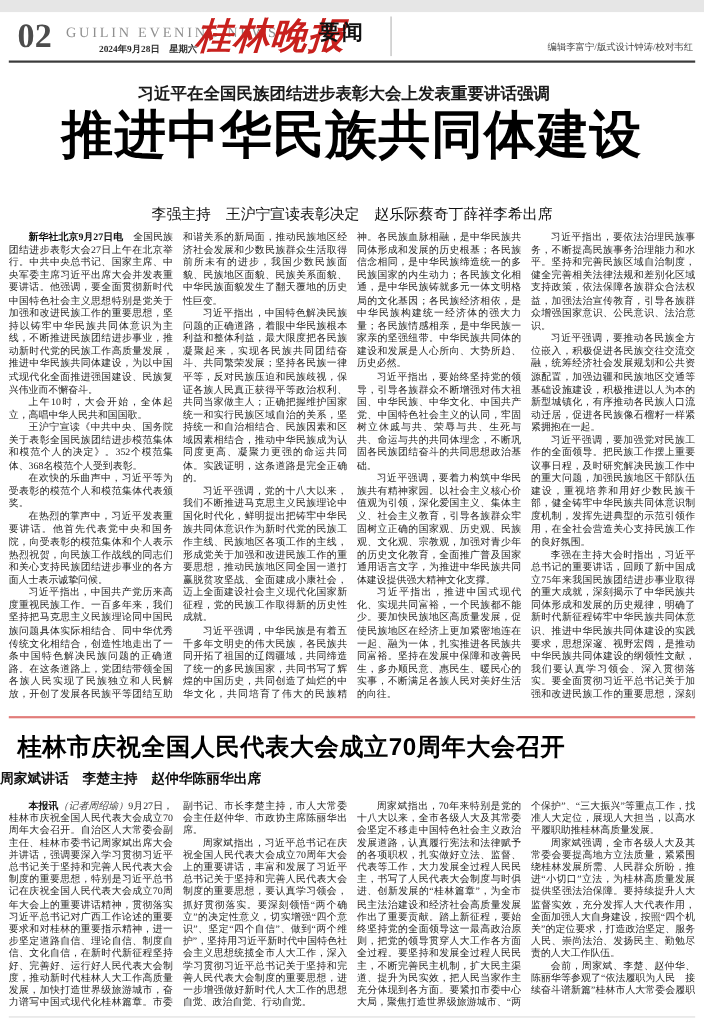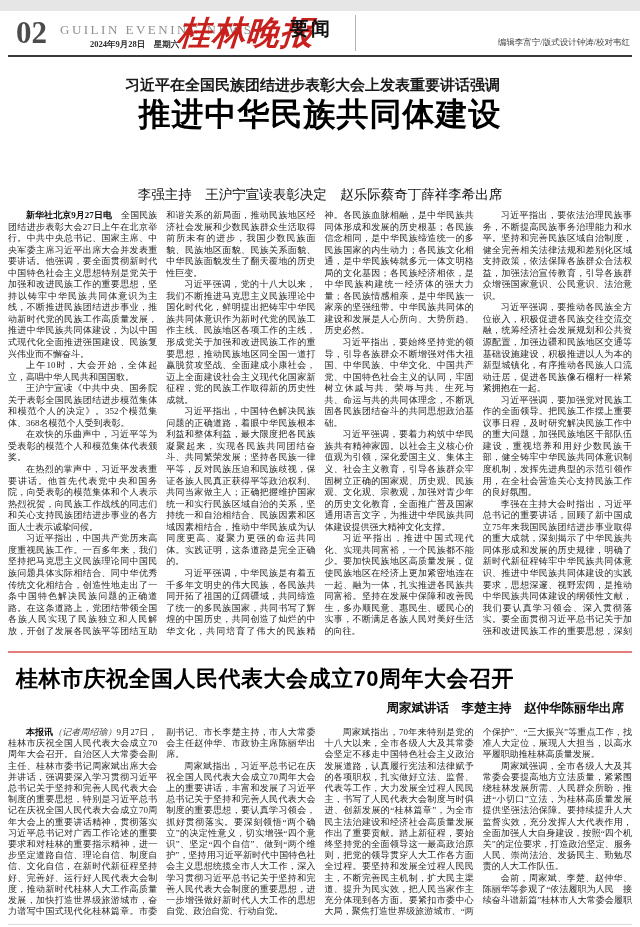--- a/index.html
+++ b/index.html
@@ -19,41 +19,41 @@
            font-style:italic;transform:skewX(-4deg);letter-spacing:1px;white-space:nowrap;
            font-family:"Liberation Serif",serif;}
   .section-name{position:absolute;left:282px;top:3px;font-size:19px;font-weight:900;color:#111;
            font-family:"Liberation Sans","DejaVu Sans",sans-serif;letter-spacing:2px;}
   .header-divider{position:absolute;left:347px;top:2px;width:1px;height:36px;background:#b5b5b5;}
   .staff{position:absolute;right:2px;top:24px;font-size:8.5px;color:#3f3f3f;white-space:nowrap;}
 
   
   #a1-kicker{position:absolute;left:0;top:76px;width:625px;text-align:center;font-size:15px;
              font-weight:bold;color:#1a1a1a;font-family:Liberation Serif, serif;}
-  .a1-hl{position:absolute;left:0;width:640px;text-align:center;font-size:32px;font-weight:900;
+  .a1-hl{position:absolute;left:0;width:640px;text-align:center;font-size:47px;font-weight:900;
          color:#000;font-family:"Liberation Sans","DejaVu Sans",sans-serif;letter-spacing:1px;line-height:1;}
   #a1-hl1{top:98px;}
   #a1-hl2{top:146px;}
   #a1-byline{position:absolute;left:0;top:186px;width:640px;text-align:center;font-size:13.5px;
              font-weight:normal;color:#111;font-family:"Liberation Sans","DejaVu Sans",sans-serif;}
 
   
   .body-cols{position:absolute;left:8px;width:624px;column-count:4;column-gap:9px;column-fill:auto;
              overflow:hidden;text-align:justify;color:#262626;}
   #a1-body{top:210px;height:438px;font-size:9px;line-height:11.55px;}
   #a2-body{top:727px;height:196px;font-size:9px;line-height:11.2px;}
   .para{margin:0;text-indent:2em;word-break:break-all;}
   .para b{font-weight:bold;color:#111;}
   .rep{font-style:italic;color:#444;margin-top:40px;}
 
   
   #a2-rule{position:absolute;left:8px;top:651px;width:624px;height:2px;background:#e27d7a;}
   #a2-headline{position:absolute;left:0;top:664px;width:530px;text-align:center;font-size:22px;
                font-weight:900;color:#000;font-family:"Liberation Sans","DejaVu Sans",sans-serif;letter-spacing:0.5px;}
-  #a2-byline{position:absolute;left:0;top:700px;width:624px;text-align:right;font-size:12.5px;
+  #a2-byline{position:absolute;left:0;top:700px;width:624px;text-align:left;font-size:12.5px;
              font-weight:bold;color:#111;font-family:"Liberation Sans","DejaVu Sans",sans-serif;}
   #bottom-rule{position:absolute;left:8px;top:924px;width:624px;height:1px;background:#dcdcdc;}
 </style>
 </head>
 <body>
 
 <div id="page">
   <div id="top-strip"></div>
   <div id="right-edge"></div>
 
@@ -71,22 +71,22 @@
   <div id="a1-hl1" class="a1-hl">推进中华民族共同体建设</div>
   <div id="a1-byline">李强主持　王沪宁宣读表彰决定　赵乐际蔡奇丁薛祥李希出席</div>
 
   <div id="a1-body" class="body-cols">
       <p class="para"><b>新华社北京9月27日电</b>　全国民族团结进步表彰大会27日上午在北京举行。中共中央总书记、国家主席、中央军委主席习近平出席大会并发表重要讲话。他强调，要全面贯彻新时代中国特色社会主义思想特别是党关于加强和改进民族工作的重要思想，坚持以铸牢中华民族共同体意识为主线，不断推进民族团结进步事业，推动新时代党的民族工作高质量发展，推进中华民族共同体建设，为以中国式现代化全面推进强国建设、民族复兴伟业而不懈奋斗。</p>
       <p class="para">上午10时，大会开始，全体起立，高唱中华人民共和国国歌。</p>
       <p class="para">王沪宁宣读《中共中央、国务院关于表彰全国民族团结进步模范集体和模范个人的决定》。352个模范集体、368名模范个人受到表彰。</p>
       <p class="para">在欢快的乐曲声中，习近平等为受表彰的模范个人和模范集体代表颁奖。</p>
       <p class="para">在热烈的掌声中，习近平发表重要讲话。他首先代表党中央和国务院，向受表彰的模范集体和个人表示热烈祝贺，向民族工作战线的同志们和关心支持民族团结进步事业的各方面人士表示诚挚问候。</p>
       <p class="para">习近平指出，中国共产党历来高度重视民族工作。一百多年来，我们坚持把马克思主义民族理论同中国民族问题具体实际相结合、同中华优秀传统文化相结合，创造性地走出了一条中国特色解决民族问题的正确道路。在这条道路上，党团结带领全国各族人民实现了民族独立和人民解放，开创了发展各民族平等团结互助和谐关系的新局面，推动民族地区经济社会发展和少数民族群众生活取得前所未有的进步，我国少数民族面貌、民族地区面貌、民族关系面貌、中华民族面貌发生了翻天覆地的历史性巨变。</p>
+      <p class="para">习近平指出，中国特色解决民族问题的正确道路，着眼中华民族根本利益和整体利益，最大限度把各民族凝聚起来，实现各民族共同团结奋斗、共同繁荣发展；坚持各民族一律平等，反对民族压迫和民族歧视，保证各族人民真正获得平等政治权利、共同当家做主人；正确把握维护国家统一和实行民族区域自治的关系，坚持统一和自治相结合、民族因素和区域因素相结合，推动中华民族成为认同度更高、凝聚力更强的命运共同体。实践证明，这条道路是完全正确的。</p>
       <p class="para">习近平强调，党的十八大以来，我们不断推进马克思主义民族理论中国化时代化，鲜明提出把铸牢中华民族共同体意识作为新时代党的民族工作主线、民族地区各项工作的主线，形成党关于加强和改进民族工作的重要思想，推动民族地区同全国一道打赢脱贫攻坚战、全面建成小康社会，迈上全面建设社会主义现代化国家新征程，党的民族工作取得新的历史性成就。</p>
-      <p class="para">习近平指出，中国特色解决民族问题的正确道路，着眼中华民族根本利益和整体利益，最大限度把各民族凝聚起来，实现各民族共同团结奋斗、共同繁荣发展；坚持各民族一律平等，反对民族压迫和民族歧视，保证各族人民真正获得平等政治权利、共同当家做主人；正确把握维护国家统一和实行民族区域自治的关系，坚持统一和自治相结合、民族因素和区域因素相结合，推动中华民族成为认同度更高、凝聚力更强的命运共同体。实践证明，这条道路是完全正确的。</p>
       <p class="para">习近平强调，中华民族是有着五千多年文明史的伟大民族，各民族共同开拓了祖国的辽阔疆域，共同缔造了统一的多民族国家，共同书写了辉煌的中国历史，共同创造了灿烂的中华文化，共同培育了伟大的民族精神。各民族血脉相融，是中华民族共同体形成和发展的历史根基；各民族信念相同，是中华民族缔造统一的多民族国家的内生动力；各民族文化相通，是中华民族铸就多元一体文明格局的文化基因；各民族经济相依，是中华民族构建统一经济体的强大力量；各民族情感相亲，是中华民族一家亲的坚强纽带。中华民族共同体的建设和发展是人心所向、大势所趋、历史必然。</p>
       <p class="para">习近平指出，要始终坚持党的领导，引导各族群众不断增强对伟大祖国、中华民族、中华文化、中国共产党、中国特色社会主义的认同，牢固树立休戚与共、荣辱与共、生死与共、命运与共的共同体理念，不断巩固各民族团结奋斗的共同思想政治基础。</p>
       <p class="para">习近平强调，要着力构筑中华民族共有精神家园。以社会主义核心价值观为引领，深化爱国主义、集体主义、社会主义教育，引导各族群众牢固树立正确的国家观、历史观、民族观、文化观、宗教观，加强对青少年的历史文化教育，全面推广普及国家通用语言文字，为推进中华民族共同体建设提供强大精神文化支撑。</p>
       <p class="para">习近平指出，推进中国式现代化、实现共同富裕，一个民族都不能少。要加快民族地区高质量发展，促使民族地区在经济上更加紧密地连在一起、融为一体，扎实推进各民族共同富裕。坚持在发展中保障和改善民生，多办顺民意、惠民生、暖民心的实事，不断满足各族人民对美好生活的向往。</p>
       <p class="para">习近平指出，要依法治理民族事务，不断提高民族事务治理能力和水平。坚持和完善民族区域自治制度，健全完善相关法律法规和差别化区域支持政策，依法保障各族群众合法权益，加强法治宣传教育，引导各族群众增强国家意识、公民意识、法治意识。</p>
       <p class="para">习近平强调，要推动各民族全方位嵌入，积极促进各民族交往交流交融，统筹经济社会发展规划和公共资源配置，加强边疆和民族地区交通等基础设施建设，积极推进以人为本的新型城镇化，有序推动各民族人口流动迁居，促进各民族像石榴籽一样紧紧拥抱在一起。</p>
       <p class="para">习近平强调，要加强党对民族工作的全面领导。把民族工作摆上重要议事日程，及时研究解决民族工作中的重大问题，加强民族地区干部队伍建设，重视培养和用好少数民族干部，健全铸牢中华民族共同体意识制度机制，发挥先进典型的示范引领作用，在全社会营造关心支持民族工作的良好氛围。</p>
       <p class="para">李强在主持大会时指出，习近平总书记的重要讲话，回顾了新中国成立75年来我国民族团结进步事业取得的重大成就，深刻揭示了中华民族共同体形成和发展的历史规律，明确了新时代新征程铸牢中华民族共同体意识、推进中华民族共同体建设的实践要求，思想深邃、视野宏阔，是推动中华民族共同体建设的纲领性文献，我们要认真学习领会、深入贯彻落实。要全面贯彻习近平总书记关于加强和改进民族工作的重要思想，深刻领悟“两个确立”的决定性意义，坚决做到“两个维护”，紧紧围绕铸牢中华民族共同体意识主线，推动党的民族工作高质量发展，为全面建设社会主义现代化国家而不懈奋斗。</p>
     </div>
 

